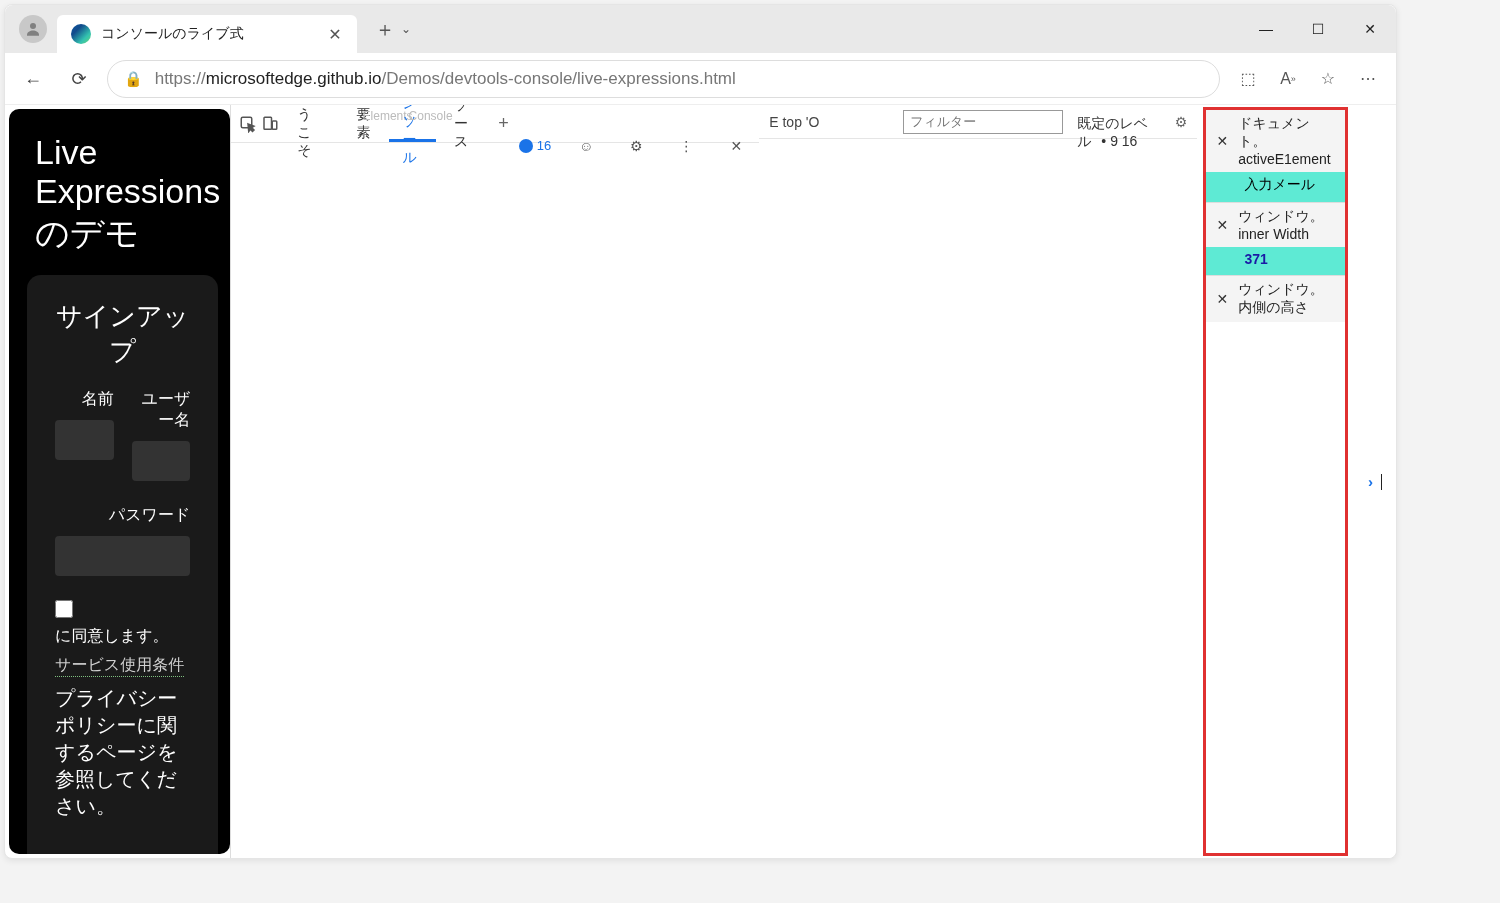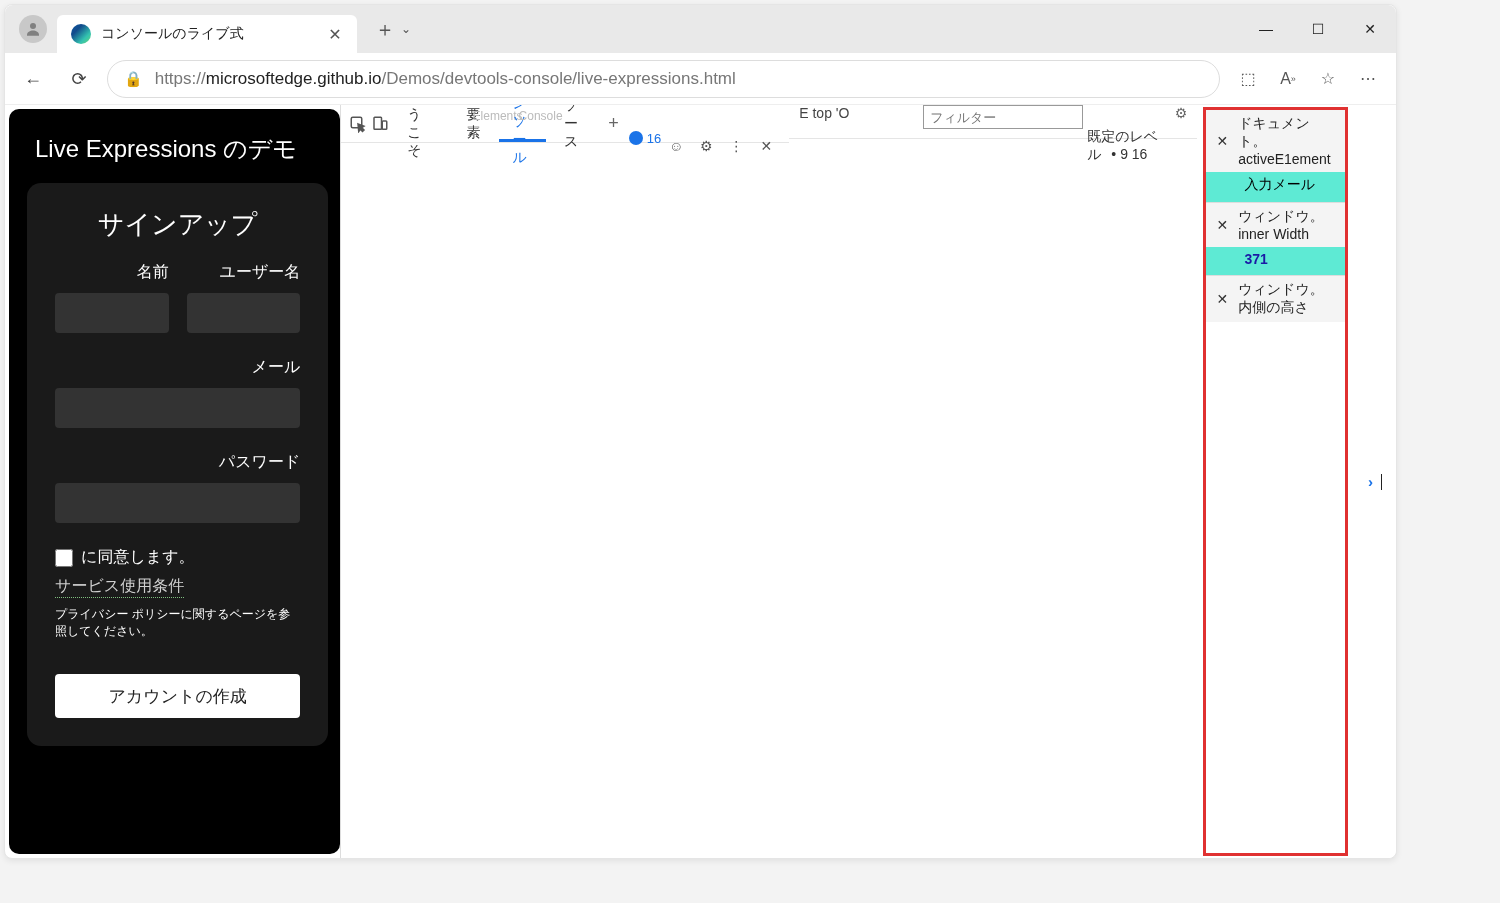--- a/index.html
+++ b/index.html
@@ -24,48 +24,48 @@
 .url-field { flex: 1; display: flex; align-items: center; background: #fff; border: 1px solid #ddd; border-radius: 20px; height: 38px; padding: 0 16px; gap: 12px; font-size: 17px; color: #777; }
 .url-field .lock { font-size: 15px; color: #666; }
 .url-field .host { color: #222; }
 .addr-right { display: flex; gap: 4px; align-items: center; }
 .addr-icon { width: 36px; height: 36px; display: flex; align-items: center; justify-content: center; color: #555; cursor: pointer; }
 
 .content { flex: 1; display: flex; overflow: hidden; border-radius: 0 0 8px 8px; }
 
 
 .page-pane { width: 518px; background: #000; color: #fff; padding: 18px 12px 18px 18px; border-radius: 10px; margin: 4px 0 4px 4px; overflow: hidden; }
-.page-title { font-size: 24px; margin: 6px 8px 18px 8px; font-weight: 400; }
+.page-title { font-size: 34px; margin: 6px 8px 18px 8px; font-weight: 400; }
 .card { background: #1a1a1a; border-radius: 14px; padding: 24px 28px 28px 28px; }
 .card h2 { text-align: center; font-size: 26px; font-weight: 400; margin-bottom: 20px; }
 .row { display: flex; gap: 18px; margin-bottom: 24px; }
 .field { flex: 1; }
 .field label { display: block; font-size: 16px; margin-bottom: 10px; text-align: right; }
 .field input[type=text], .field input[type=password], .field input[type=email] {
   width: 100%; height: 40px; background: #333; border: none; border-radius: 4px; color: #fff; padding: 0 10px; font-size: 15px;
 }
 .agree-row { display: flex; align-items: center; gap: 8px; font-size: 16px; margin-top: 6px; flex-wrap: wrap; }
 .agree-row input[type=checkbox] { width: 18px; height: 18px; }
 .tos-link { color: #d0d0d0; border-bottom: 1px dotted #7fbf7f; }
-.policy-note { font-size: 12px; margin-top: 8px; }
+.policy-note { font-size: 20px; margin-top: 8px; }
 .submit-btn { width: 100%; height: 44px; background: #fff; color: #222; border: none; border-radius: 4px; font-size: 17px; margin-top: 34px; cursor: pointer; }
 
 
 .devtools { flex: 1; background: #fff; display: flex; flex-direction: row; border-left: 1px solid #ddd; }
 .dt-tabbar { height: 38px; display: flex; align-items: center; padding: 0 8px; gap: 4px; border-bottom: 1px solid #e5e5e5; font-size: 14px; }
 .dt-ic { width: 30px; height: 30px; display: flex; align-items: center; justify-content: center; color: #555; cursor: pointer; }
 .dt-tab { padding: 0 14px; height: 36px; display: flex; align-items: center; cursor: pointer; color: #333; }
 .dt-tab.ghost { color: #bbb; position: relative; top: 3px; font-size: 12px; }
 .dt-tab.active { border-bottom: 3px solid #1a73e8; color: #1a73e8; }
 .dt-plus { font-size: 18px; color: #666; padding: 0 6px; cursor: pointer; }
-.dt-right { margin-left: auto; display: flex; align-items: flex-start; gap: 0; margin-top: 44px; }
+.dt-right { margin-left: auto; display: flex; align-items: center; gap: 20px; margin-top: 44px; }
 .issue-badge { display: flex; align-items: center; gap: 4px; color: #1a73e8; font-size: 13px; }
 .issue-dot { width: 14px; height: 14px; border-radius: 50%; background: #1a73e8; display: inline-block; }
 
-.console-toolbar { height: 34px; display: flex; padding: 0 10px; gap: 4px; border-bottom: 1px solid #e5e5e5; font-size: 14px; color: #444; }
+.console-toolbar { height: 34px; display: flex; align-items: center; padding: 0 10px; gap: 14px; border-bottom: 1px solid #e5e5e5; font-size: 14px; color: #444; }
 .ctx { width: 188px; }
 .filter-input { width: 160px; height: 24px; border: 1px solid #999; padding: 0 6px; font-size: 13px; }
 .level-lbl { color: #333; margin-top: 23px; }
 .gear-right { margin-left: auto; cursor: pointer; color: #666; }
 
 .live-box { border: 3px solid #e03131; margin: 2px 6px 2px 6px; }
 .live-row { border-bottom: 1px solid #ddd; background: #f4f4f4; }
 .live-head { display: flex; align-items: center; padding: 5px 10px; gap: 10px; font-size: 14px; }
 .live-close { cursor: pointer; color: #333; font-size: 14px; width: 16px; }
 .live-expr { color: #222; }
@@ -130,26 +130,20 @@
             <label>名前</label>
             <input type="text" style="">
           </div>
           <div class="field">
             <label>ユーザー名</label>
             <input type="text" style="">
           </div>
         </div>
         <div class="row">
           <div class="field">
-            <label>メール</label>
-            <input type="email" style="">
-          </div>
-        </div>
-        <div class="row">
-          <div class="field">
             <label>パスワード</label>
             <input type="password" style="">
           </div>
         </div>
         <div class="agree-row">
           <input type="checkbox" style="">
           <span>に同意します。</span>
           <span class="tos-link">サービス使用条件</span>
         </div>
         <div class="policy-note">プライバシー ポリシーに関するページを参照してください。</div>

